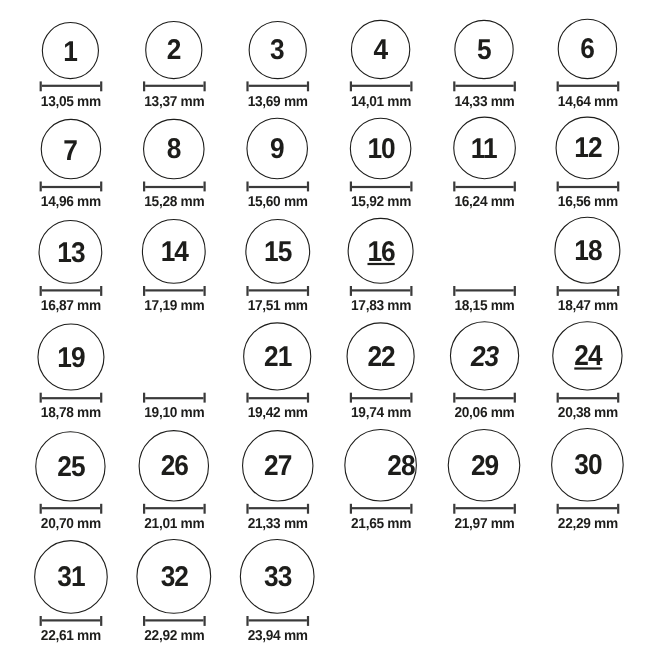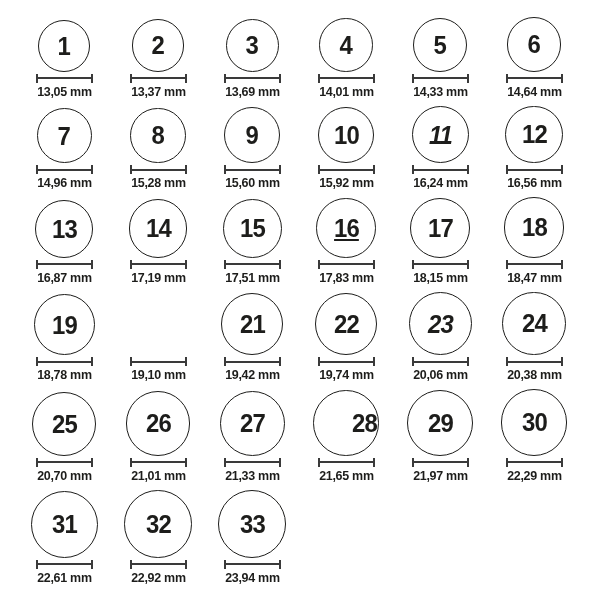--- a/index.html
+++ b/index.html
@@ -158,21 +158,21 @@
 
   <div class="size-cell">
     <div class="ring-circle" style="width: 56.5px; height: 56.5px;">
       <span class="ring-number">10</span>
     </div>
     <div class="diameter-ruler"></div>
     <span class="diameter-label">15,92 mm</span>
   </div>
 
   <div class="size-cell">
-    <div class="ring-circle" style="width: 57px; height: 57px; font-style: italic;">
+    <div class="ring-circle" style="width: 57px; height: 57px;">
       <span class="ring-number">11</span>
     </div>
     <div class="diameter-ruler"></div>
     <span class="diameter-label">16,24 mm</span>
   </div>
 
   <div class="size-cell">
     <div class="ring-circle" style="width: 57.5px; height: 57.5px;">
       <span class="ring-number">12</span>
     </div>
@@ -207,23 +207,20 @@
 
   <div class="size-cell">
     <div class="ring-circle" style="width: 59.5px; height: 59.5px; text-decoration: underline;">
       <span class="ring-number">16</span>
     </div>
     <div class="diameter-ruler"></div>
     <span class="diameter-label">17,83 mm</span>
   </div>
 
   <div class="size-cell">
-    <div class="ring-circle" style="width: 60px; height: 60px;">
-      <span class="ring-number">17</span>
-    </div>
     <div class="diameter-ruler"></div>
     <span class="diameter-label">18,15 mm</span>
   </div>
 
   <div class="size-cell">
     <div class="ring-circle" style="width: 60.5px; height: 60.5px;">
       <span class="ring-number">18</span>
     </div>
     <div class="diameter-ruler"></div>
     <span class="diameter-label">18,47 mm</span>
@@ -261,21 +258,21 @@
 
   <div class="size-cell">
     <div class="ring-circle" style="width: 63px; height: 63px; font-style: italic;">
       <span class="ring-number">23</span>
     </div>
     <div class="diameter-ruler"></div>
     <span class="diameter-label">20,06 mm</span>
   </div>
 
   <div class="size-cell">
-    <div class="ring-circle" style="width: 63.5px; height: 63.5px;">
+    <div class="ring-circle" style="width: 63.5px; height: 63.5px; text-decoration: underline;">
       <span class="ring-number">24</span>
     </div>
     <div class="diameter-ruler"></div>
     <span class="diameter-label">20,38 mm</span>
   </div>
 </div>
     <div class="size-row">
   <div class="size-cell">
     <div class="ring-circle" style="width: 64px; height: 64px;">
       <span class="ring-number">25</span>

